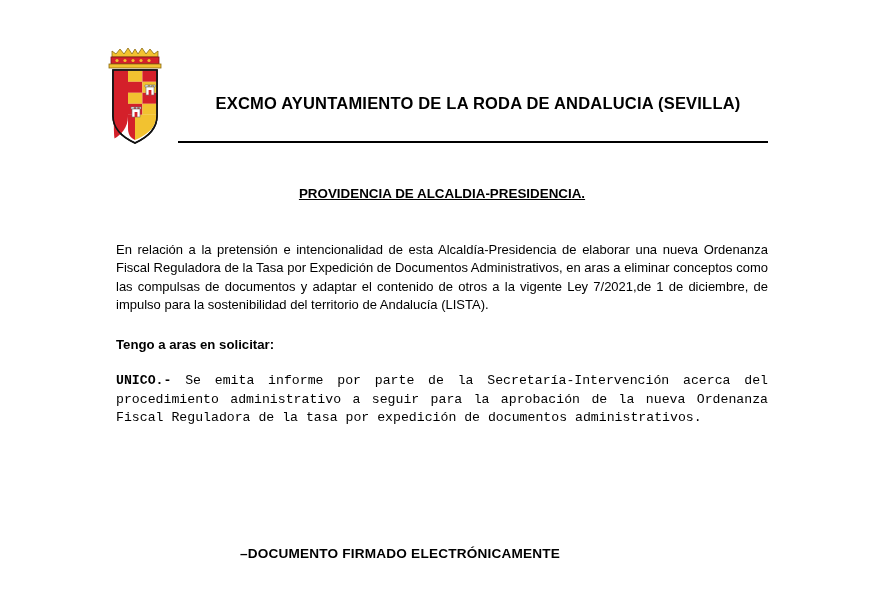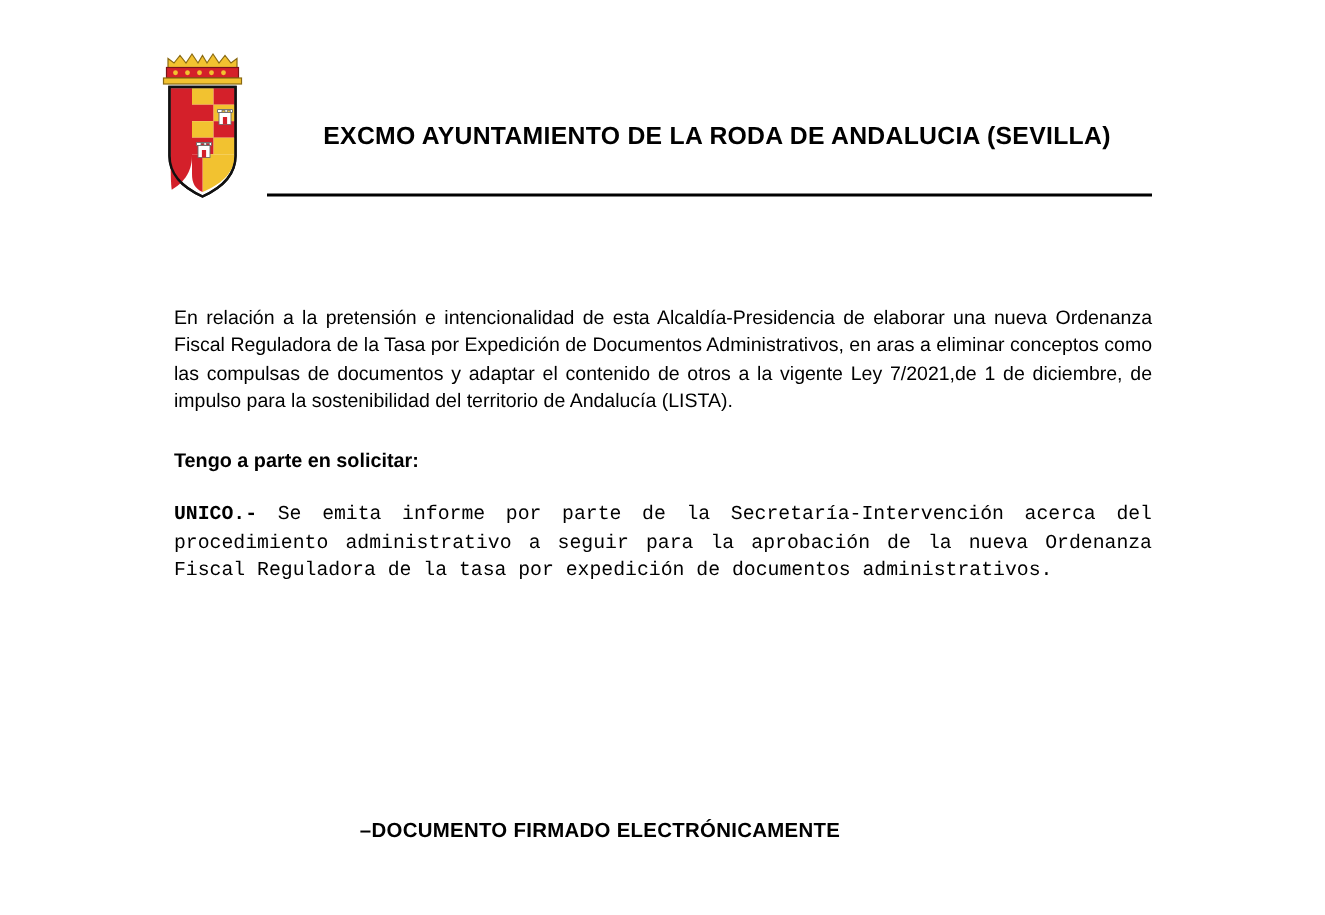--- a/index.html
+++ b/index.html
@@ -18,21 +18,21 @@
     position: relative;
     width: 883px;
     height: 610px;
     background: #ffffff;
   }
 
   
   .header {
     position: absolute;
     left: 0;
-    top: 0;
+    top: 12px;
     width: 883px;
     height: 160px;
   }
   .crest {
     position: absolute;
     left: 104px;
     top: 28px;
     width: 62px;
     height: 105px;
   }
@@ -169,23 +169,24 @@
       </svg>
     </div>
 
     <div class="header-title">EXCMO AYUNTAMIENTO DE LA RODA DE ANDALUCIA (SEVILLA)</div>
     <div class="header-rule"></div>
   </div>
 
   <div class="doc-body">
 
 
+    <p class="providencia">PROVIDENCIA DE ALCALDIA-PRESIDENCIA.</p>
 
     <p class="para">En relación a la pretensión e intencionalidad de esta Alcaldía-Presidencia de elaborar una nueva Ordenanza Fiscal Reguladora de la Tasa por Expedición de Documentos Administrativos, en aras a eliminar conceptos como las compulsas de documentos y adaptar el contenido de otros a la vigente Ley 7/2021,de 1 de diciembre, de impulso para la sostenibilidad del territorio de Andalucía (LISTA).</p>
 
-    <p class="bold-line">Tengo a parte en solicitar:</p>
+    <p class="bold-line">Tengo a aras en solicitar:</p>
 
     <p class="unico"><b>UNICO.-</b><span> Se emita informe por parte de la Secretaría-Intervención acerca del procedimiento administrativo a seguir para la aprobación de la nueva Ordenanza Fiscal  Reguladora de la tasa por expedición de documentos administrativos.</span></p>
   </div>
 
   <div class="footer">–DOCUMENTO FIRMADO ELECTRÓNICAMENTE</div>
 
 </div>
 
 </body></html>

